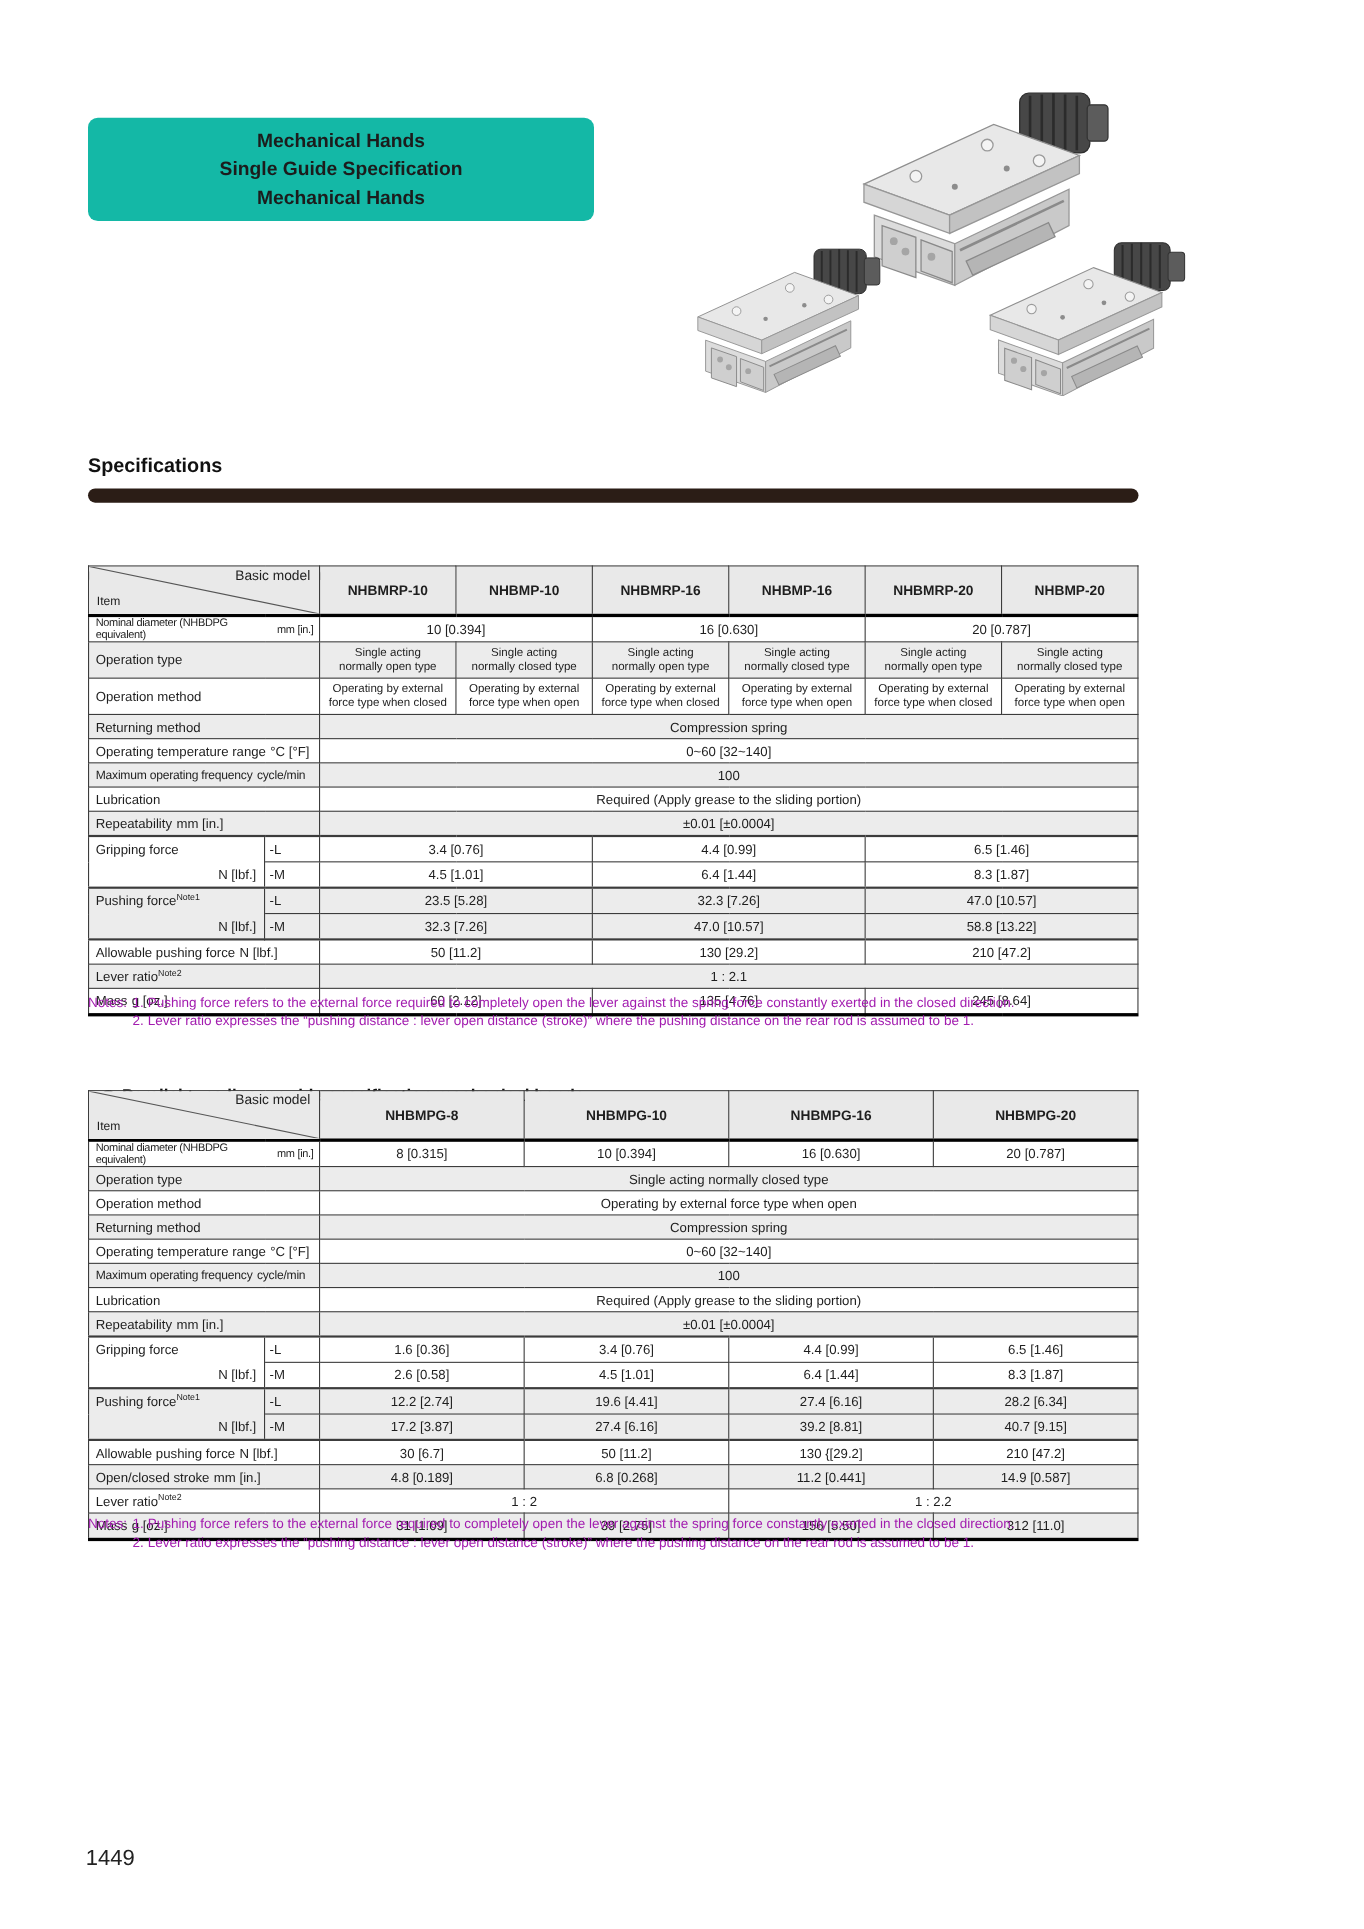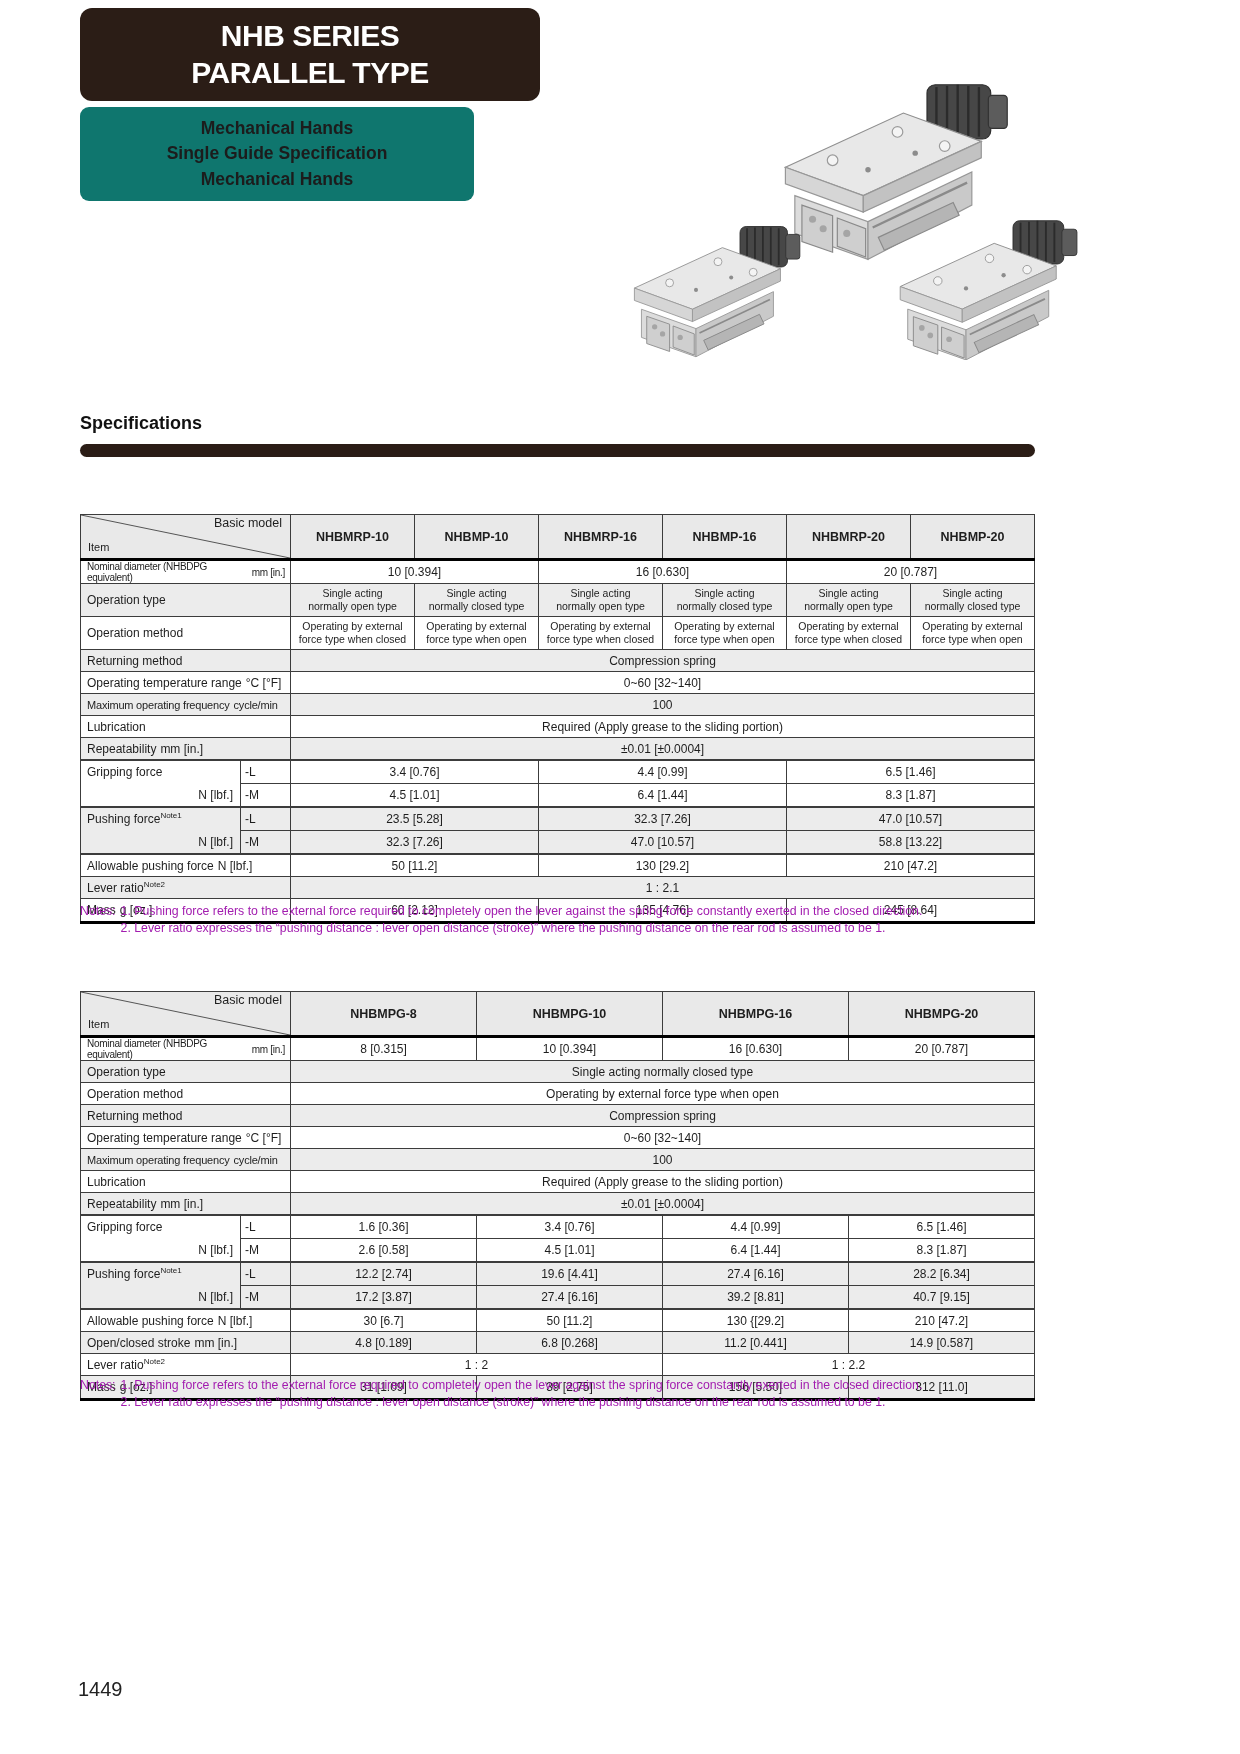--- a/index.html
+++ b/index.html
@@ -3,21 +3,21 @@
 <meta charset="utf-8">
 <style>
   html,body{margin:0;padding:0;background:#ffffff;}
   .page{position:relative;width:1240px;height:1754px;background:#fff;
         font-family:"Liberation Sans","DejaVu Sans",sans-serif;color:#1e1e1e;overflow:hidden;}
 
   
   .banner{position:absolute;left:80px;top:8px;width:460px;height:93px;background:#2b1d16;
           border-radius:12px;color:#fff;display:flex;flex-direction:column;align-items:center;
           justify-content:center;font-weight:bold;font-size:30px;line-height:1.22;letter-spacing:-0.5px;}
-  .subtitle-box{position:absolute;left:80px;top:107px;width:394px;height:94px;background:#0f766e;
+  .subtitle-box{position:absolute;left:80px;top:107px;width:460px;height:94px;background:#14b8a6;
           border-radius:9px;color:#1c1c1c;display:flex;flex-direction:column;align-items:center;
           justify-content:center;font-weight:bold;font-size:17.5px;line-height:1.45;}
 
   
   .photos{position:absolute;left:600px;top:55px;width:490px;height:305px;}
 
   
   .spec-heading{position:absolute;left:80px;top:413px;font-size:18px;font-weight:bold;color:#111;}
   .spec-bar{position:absolute;left:80px;top:444px;width:955px;height:13px;background:#2b1d16;border-radius:7px;}
 
@@ -61,24 +61,20 @@
   .notes1{left:80px;top:903px;}
   .notes2{left:80px;top:1377px;}
   .notes .prefix{flex:none;}
   .page-number{position:absolute;left:78px;top:1678px;font-size:20px;color:#222;}
 </style>
 </head>
 <body>
 
 <div class="page">
 
-  <div class="banner">
-    <div>NHB SERIES</div>
-    <div>PARALLEL TYPE</div>
-  </div>
 
   <div class="subtitle-box">
     <div>Mechanical Hands</div>
     <div>Single Guide Specification</div>
     <div>Mechanical Hands</div>
   </div>
 
   <div class="photos">
     <svg width="490" height="305" viewBox="0 0 490 305">
       <defs>

